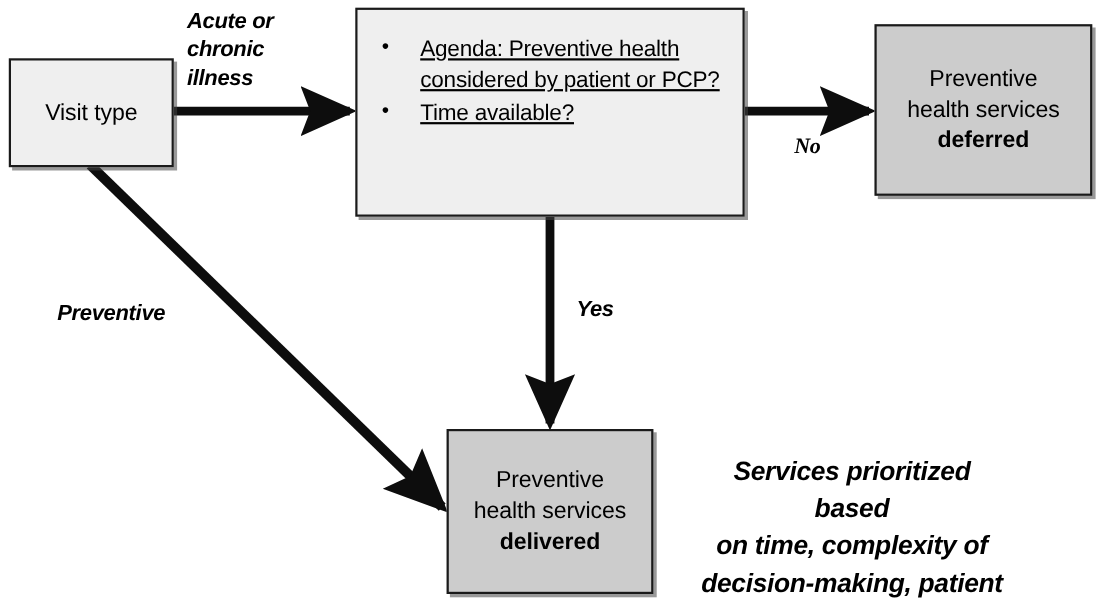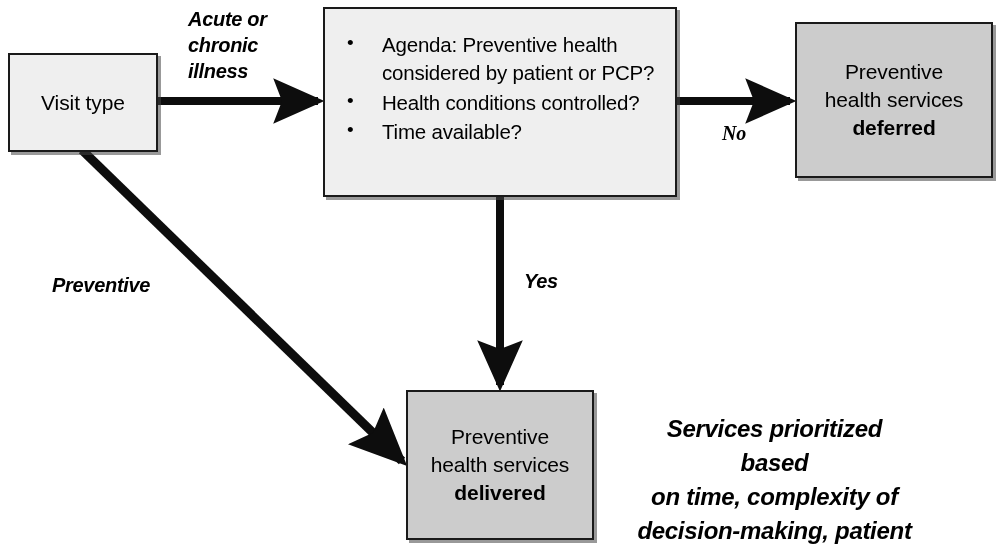--- a/index.html
+++ b/index.html
@@ -46,20 +46,21 @@
 
   #node-visit-type {
     left: 8px; top: 53px; width: 150px; height: 99px; align-items: center;
   }
   #node-visit-type .node-label { font-size: 21px; }
 
   #node-decision {
     left: 323px; top: 7px; width: 354px; height: 190px;
     display: block;
     padding: 22px 10px 10px 12px;
+    text-decoration: underline;
   }
   ul.bullets {
     list-style: none;
     margin: 0;
     padding: 0;
     text-align: left;
   }
   ul.bullets li {
     position: relative;
     padding-left: 45px;
@@ -88,21 +89,21 @@
   .edge-label {
     position: absolute;
     font-style: italic;
     font-weight: bold;
     color: #000;
     font-size: 20px;
     line-height: 1.3;
     letter-spacing: -0.3px;
     white-space: pre-line;
   }
-  #label-acute   { left: 188px; top: 6px;   width: 130px; text-align: left; }
+  #label-acute   { left: 170px; top: 6px;   width: 130px; text-align: left; }
   #label-preventive { left: 52px;  top: 272px; }
   #label-no      { left: 722px; top: 120px; font-family: Liberation Serif, serif; }
   #label-yes     { left: 524px; top: 268px; }
 
   #annotation-priority {
     position: absolute;
     left: 632px; top: 412px; width: 285px;
     font-style: italic;
     font-weight: bold;
     font-size: 24px;
@@ -134,21 +135,20 @@
     <line x1="82" y1="150" x2="402" y2="461" stroke="#0d0d0d" stroke-width="9" marker-end="url(#arrowhead)"></line>
   </svg>
 
   <div class="node node-light" id="node-visit-type">
     <div class="node-label">Visit type</div>
   </div>
 
   <div class="node node-light" id="node-decision">
     <ul class="bullets">
       <li>Agenda: Preventive health considered by patient or PCP?</li>
-      <li>Health conditions controlled?</li>
       <li>Time available?</li>
     </ul>
   </div>
 
   <div class="node node-dark" id="node-deferred">
     <div class="node-label">
       <span>Preventive</span><br>
       <span>health services</span><br>
       <span class="strong">deferred</span>
     </div>

